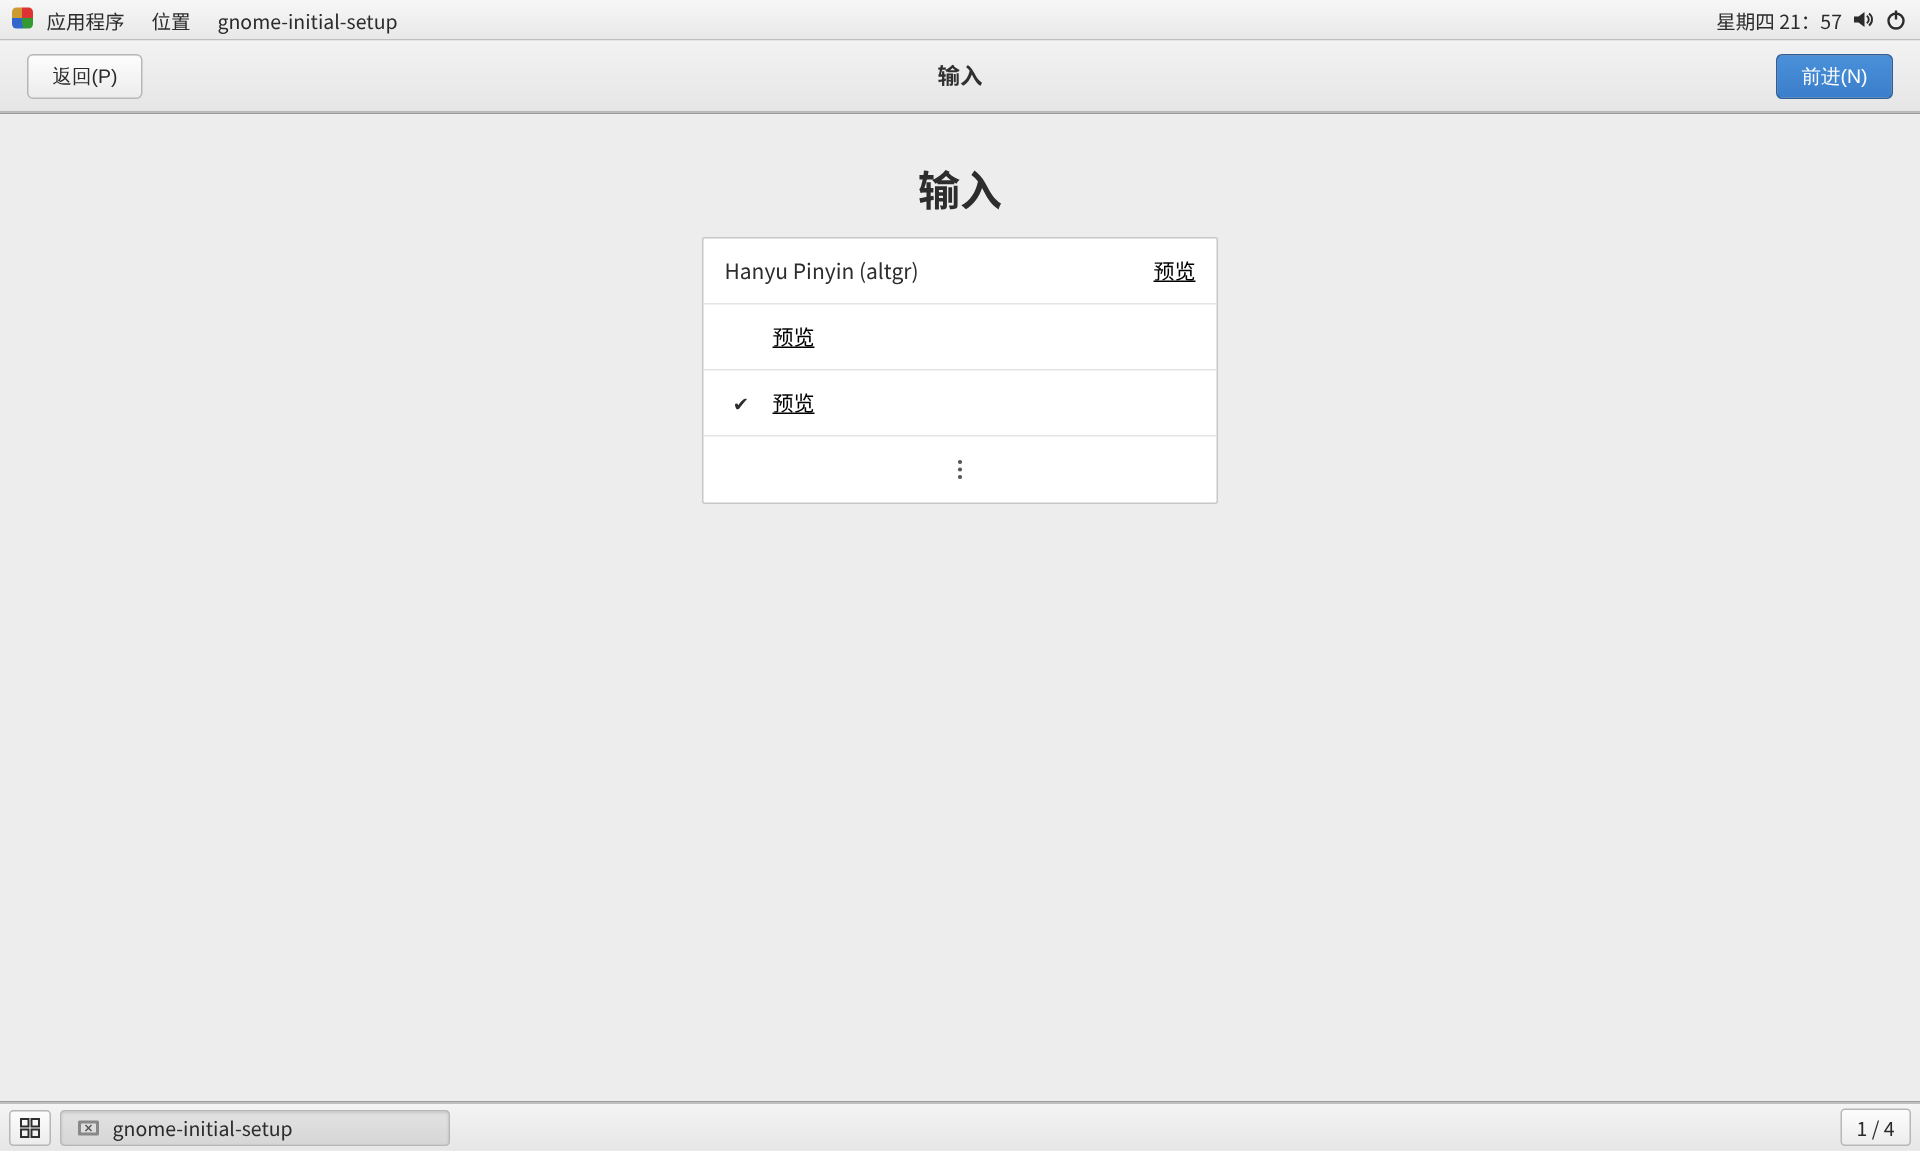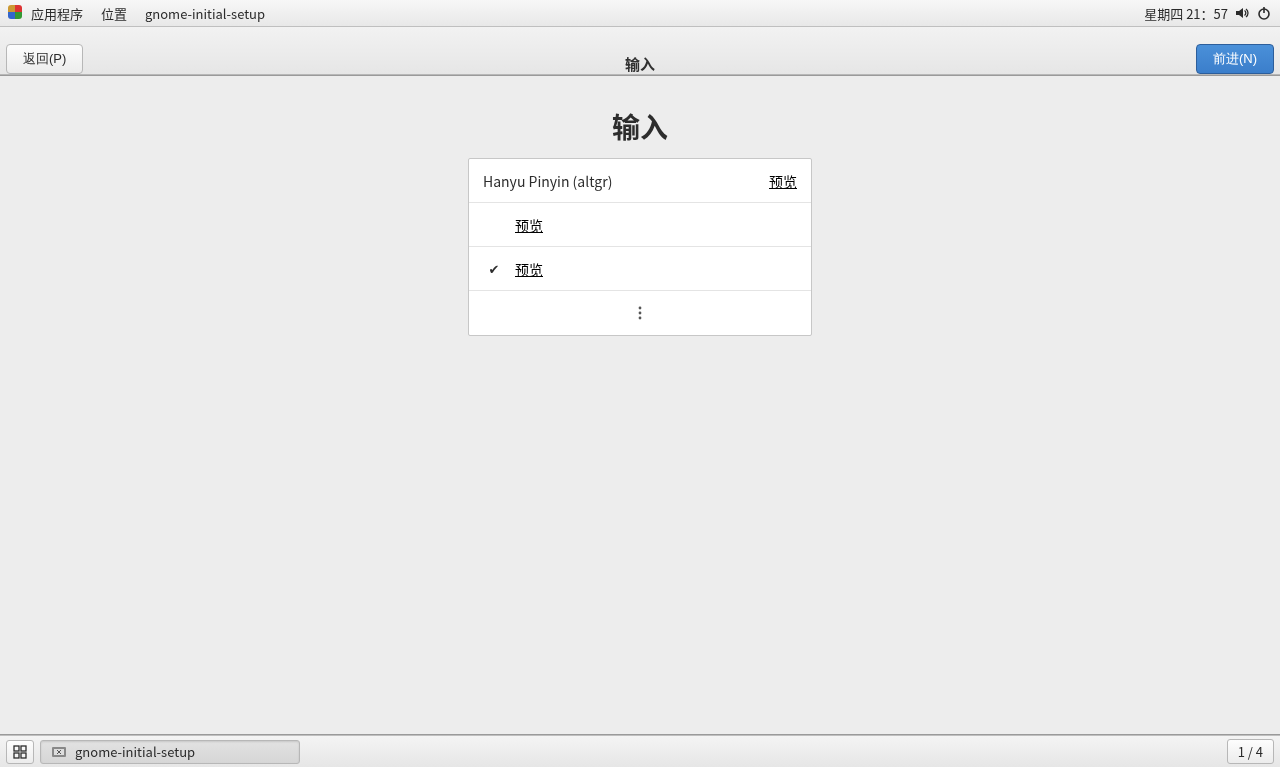--- a/index.html
+++ b/index.html
@@ -38,22 +38,22 @@
     .system-bar .spacer { flex: 1; }
     .system-bar .right { display: flex; align-items: center; gap: 6px; }
     .sysicon { width: 16px; height: 16px; display:inline-block; }
 
     
     .header-bar {
       height: 48px;
       background: linear-gradient(#f2f2f2, #e6e6e6);
       border-bottom: 1px solid #b7b7b7;
       display: flex;
-      align-items: flex-end;
-      padding: 0 6px;
+      align-items: center;
+      padding: 0 18px;
       position: relative;
     }
     .header-title {
       position: absolute;
       left: 50%; transform: translateX(-50%);
       font-size: 15px;
       font-weight: 700;
       color: #303030;
     }
     .btn {

